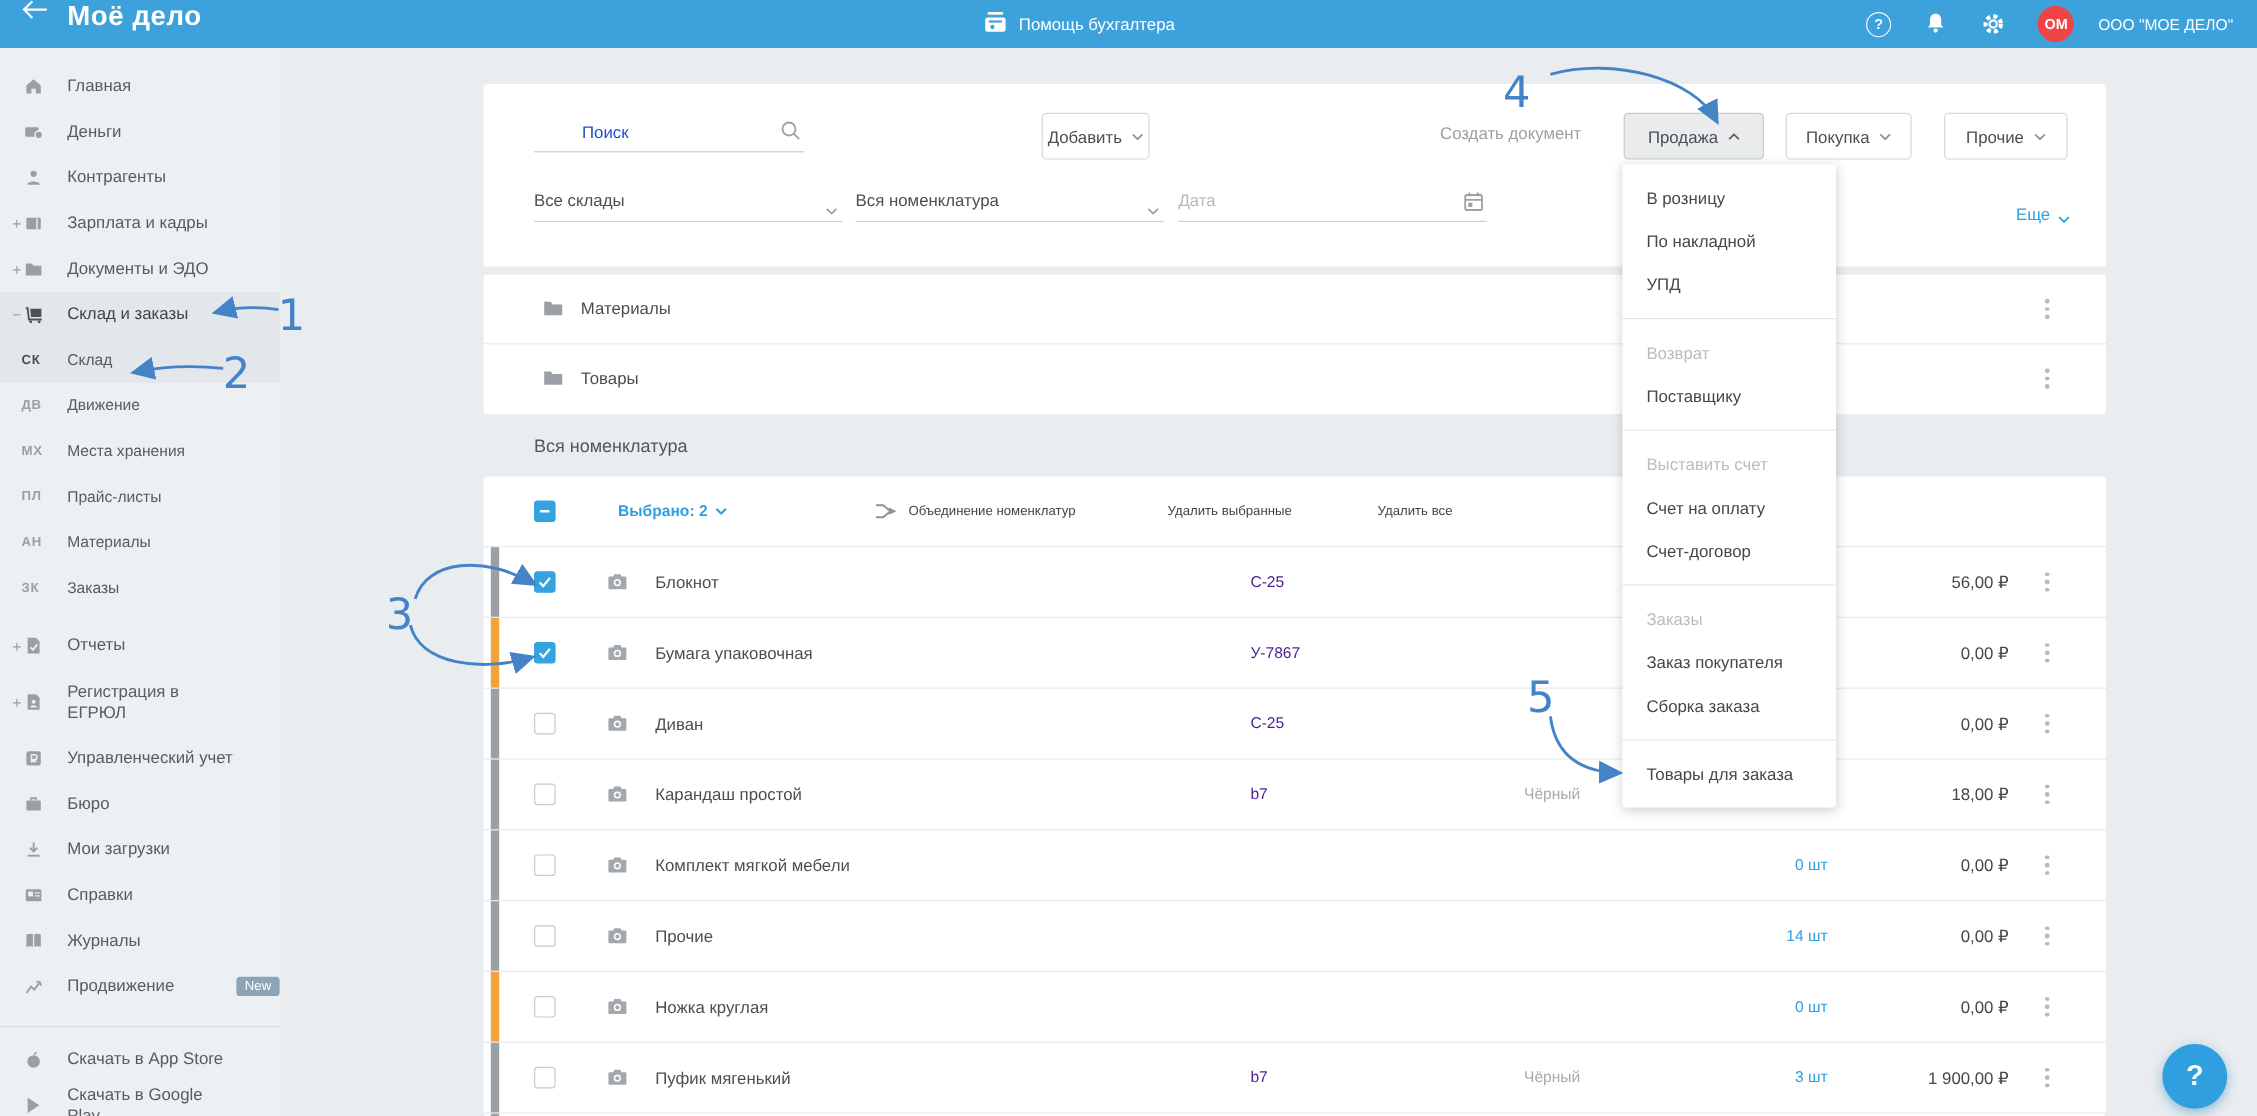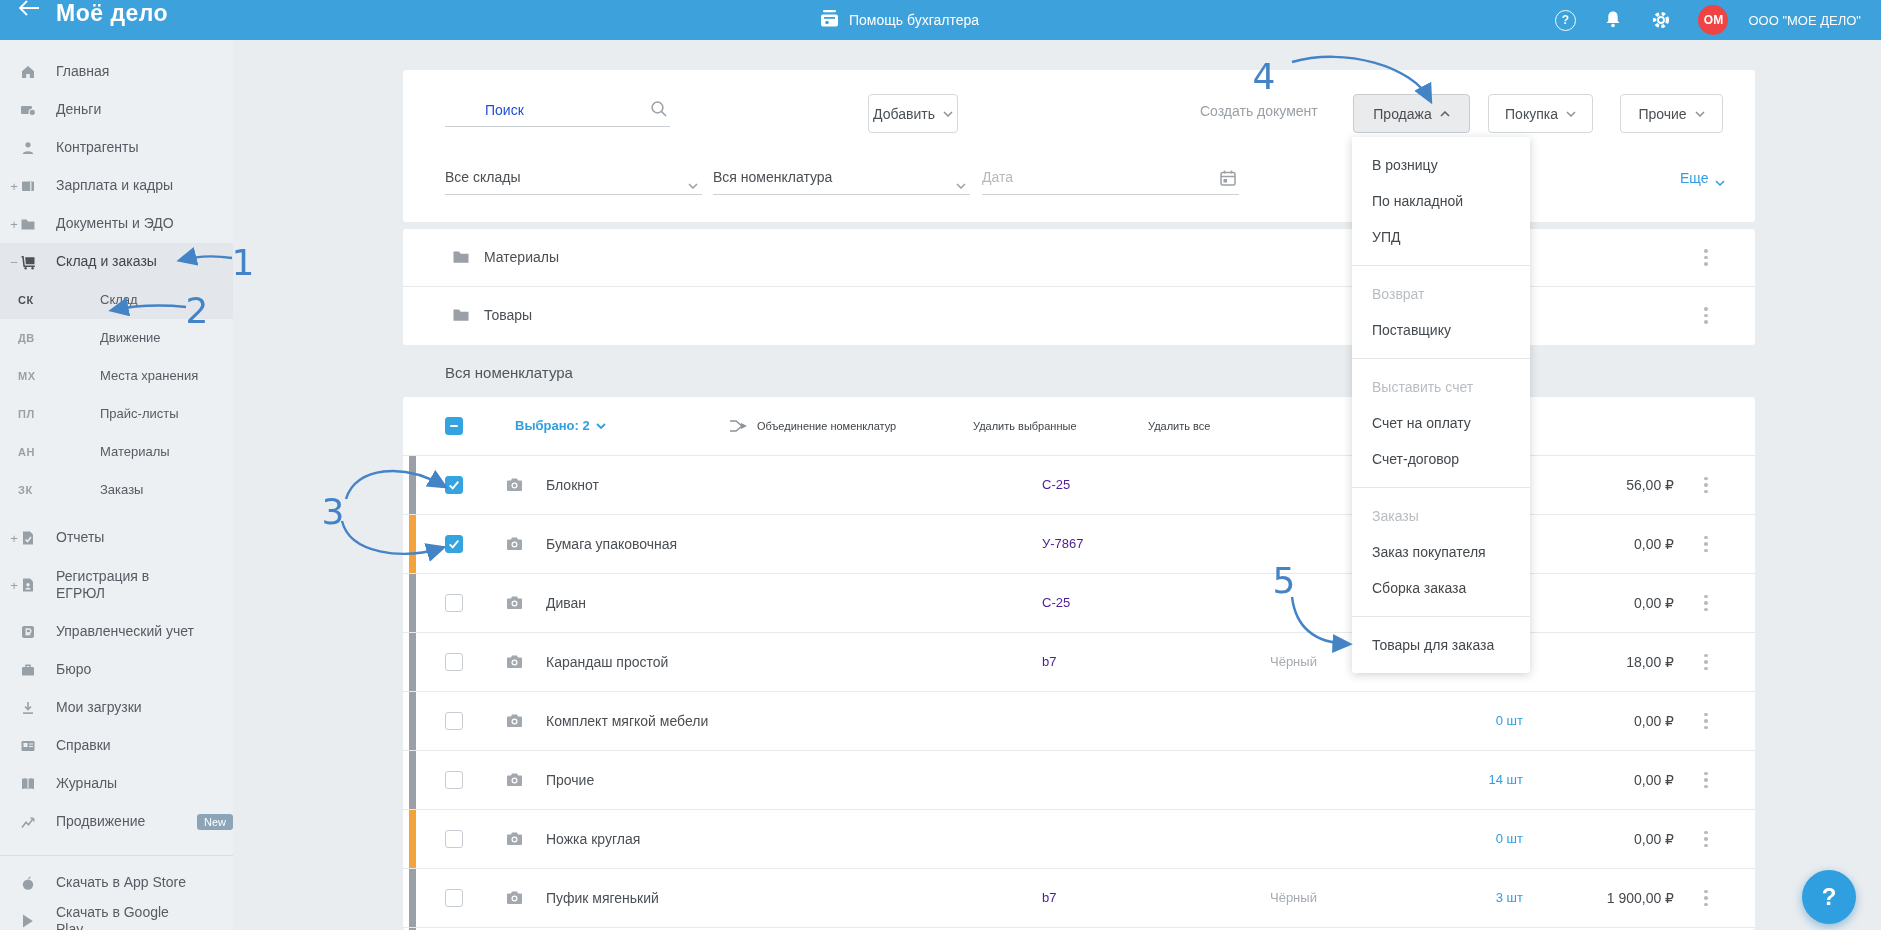--- a/index.html
+++ b/index.html
@@ -27,21 +27,21 @@
   #sidebar-items{padding-top:13px;}
   .sb-item{position:relative;height:38px;display:flex;align-items:center;font-size:14px;color:#555c63;cursor:pointer;}
   .sb-item.twoline{height:56px;}
   .sb-item.gap{margin-top:10px;}
   .sb-item .expander{position:absolute;left:8px;width:12px;text-align:center;color:#9aa0a6;font-size:13px;}
   .sb-ico{position:absolute;left:20px;width:18px;height:18px;color:#98a0a7;display:flex;align-items:center;}
   .sb-label{margin-left:56px;width:140px;line-height:1.25;}
   .sb-item.active,.sb-sub.active{background:#e3e7eb;}
   .sb-item.active .sb-ico{color:#4b5156;}
   .sb-item.active .sb-label{color:#3f454a;}
-  .sb-sub{position:relative;height:38px;display:flex;align-items:center;font-size:13px;color:#555c63;cursor:pointer;padding-left:44px;}
+  .sb-sub{position:relative;height:38px;display:flex;align-items:center;font-size:13px;color:#555c63;cursor:pointer;}
   .sb-code{position:absolute;left:18px;font-size:11px;font-weight:700;color:#9aa0a6;letter-spacing:.5px;}
   .sb-sub.active .sb-code{color:#4a5055;}
   .sb-sub .sb-label{margin-left:56px;}
   .badge-new{margin-left:10px;background:#8ca4b8;color:#fff;font-size:11px;padding:2px 7px;border-radius:3px;}
   .sb-divider{margin:14px 0 8px 0;border-top:1px solid #d9dde1;}
 
   
   .card{position:absolute;background:#fff;border-radius:3px;}
   .filter-card{left:403px;top:70px;width:1352px;height:152px;}
   .folders-card{left:403px;top:229px;width:1352px;height:116px;}
@@ -49,21 +49,21 @@
   .section-title{position:absolute;left:445px;top:364px;font-size:15px;color:#4f565c;}
 
   
   .search-box{position:absolute;left:42px;top:26px;width:225px;height:30px;border-bottom:1px solid #c9ced3;cursor:text;}
   .search-box .ph{position:absolute;left:0;top:6px;color:#1d4ed8;font-size:14px;margin-left:40px;}
   .search-box .sic{position:absolute;right:2px;top:4px;color:#9aa0a6;}
   .btn{position:absolute;height:37px;border:1px solid #d3d8dc;border-radius:4px;background:#fff;
        display:flex;align-items:center;justify-content:center;gap:8px;font-size:14px;color:#4a4f54;cursor:pointer;}
   .btn.pressed{background:#e9ebec;border-color:#c6cbd0;}
   .lbl-static{position:absolute;font-size:14px;color:#9aa0a6;}
-  .uselect{position:absolute;top:96px;height:28px;border-bottom:1px solid #ccd1d5;font-size:14px;cursor:pointer;}
+  .uselect{position:absolute;top:86px;height:28px;border-bottom:1px solid #ccd1d5;font-size:14px;cursor:pointer;}
   .uselect .val{position:absolute;left:0;top:3px;color:#4a4f54;}
   .uselect .val.ph{color:#b3b9be;}
   .uselect .chev{position:absolute;right:4px;top:10px;color:#9aa0a6;}
   .uselect .cal{position:absolute;right:2px;top:3px;color:#9aa0a6;}
   .more-link{position:absolute;left:1277px;top:100px;color:#2f9fe0;font-size:14px;display:flex;gap:6px;
              align-items:flex-end;cursor:pointer;}
 
   
   .f-row{position:relative;height:57px;border-bottom:1px solid #e7eaec;cursor:pointer;}
   .f-row:last-child{border-bottom:none;}

